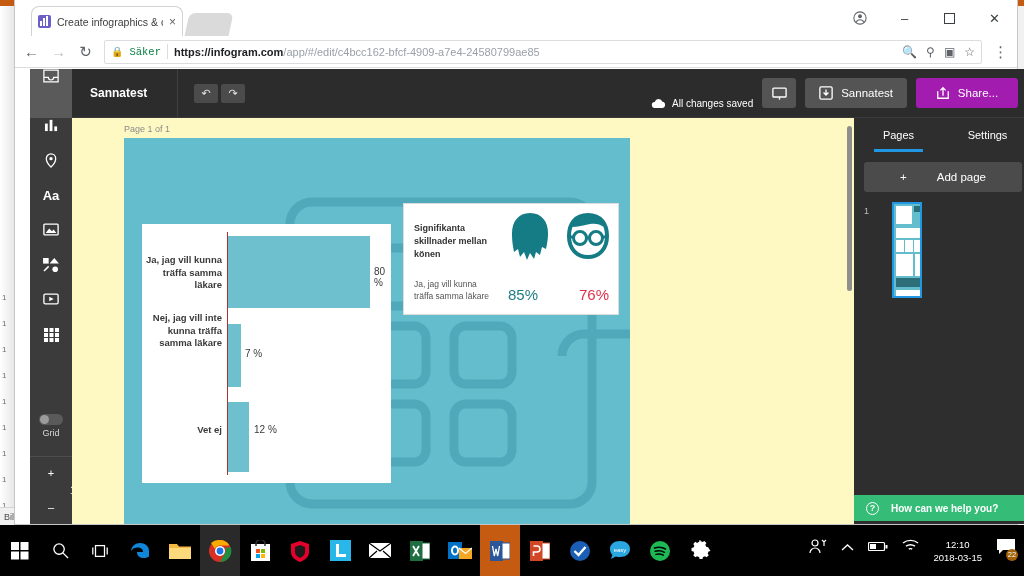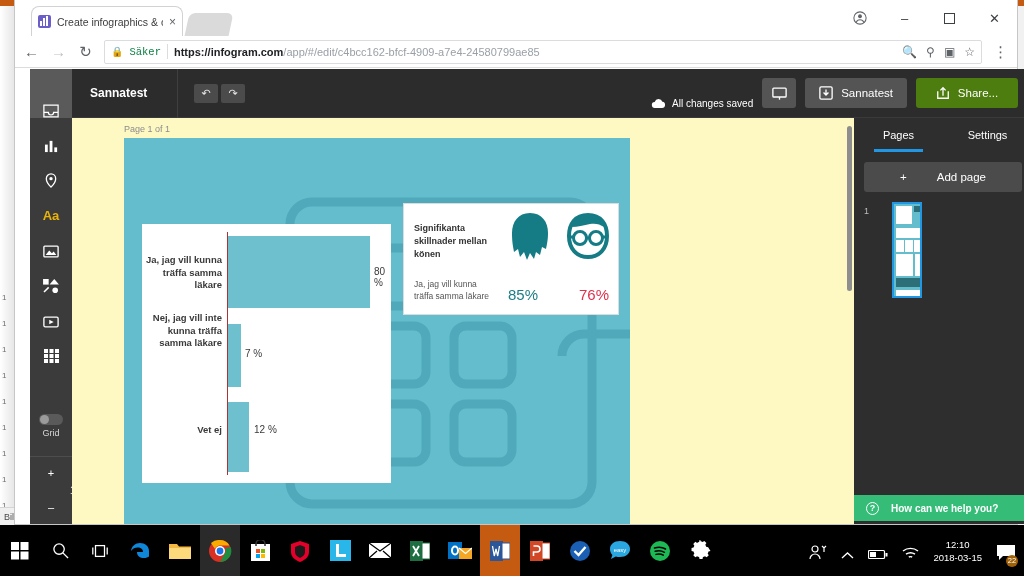--- a/index.html
+++ b/index.html
@@ -58,22 +58,22 @@
   
   .wincontrols { position:absolute; right:0; top:0; height:36px; display:flex; align-items:center; gap:0; }
   .winbtn { width:45px; height:36px; display:flex; align-items:center; justify-content:center;
             color:#3c4043; font-size:13px; cursor:pointer; }
 
   
   .app { position:absolute; left:15px; top:69px; width:1002px; height:455px; background:#2c2c2c; display:flex; }
 
   .leftbar { width:42px; background:#3b3b3b; display:flex; flex-direction:column; align-items:center;
              flex:none; position:relative; }
-  .lb-item { width:42px; height:35px; display:flex; align-items:flex-end; justify-content:center;
-             color:#eab308; cursor:pointer; }
+  .lb-item { width:42px; height:35px; display:flex; align-items:flex-start; justify-content:center;
+             color:#ffffff; cursor:pointer; }
   .lb-item.first { height:49px; background:#5a5a5a; }
   .lb-grid { position:absolute; bottom:86px; width:42px; text-align:center; }
   .toggle { width:24px; height:11px; border-radius:6px; background:#5a5a5a; position:relative; margin:0 auto 3px; cursor:pointer; }
   .toggle::after { content:''; position:absolute; left:1px; top:1px; width:9px; height:9px; border-radius:50%; background:#9b9b9b; }
   .lb-grid-label { font-size:9px; color:#d8d8d8; }
   .lb-zoom { position:absolute; bottom:8px; width:42px; text-align:center; border-top:1px solid #4d4d4d; padding-top:8px; }
   .lb-zoom div { color:#ffffff; font-size:11px; line-height:17px; cursor:pointer; }
   .lb-zoom .pct { font-size:10px;padding-left:40px; }
 
   .topbar { position:absolute; left:42px; top:0; right:0; height:49px; background:#2c2c2c;
@@ -82,21 +82,21 @@
   .tb-sep { width:1px; height:49px; background:#3f3f3f; }
   .undo-wrap { display:flex; gap:3px; padding-left:16px; }
   .sqbtn { width:24px; height:19px; background:#4b4b4b; border-radius:2px; display:flex;
            align-items:center; justify-content:center; color:#e6e6e6; font-size:11px; cursor:pointer; }
   .tb-right { margin-left:auto; display:flex; align-items:center; gap:9px; padding-right:14px; }
   .saved { display:flex; align-items:center; gap:6px; color:#ffffff; font-size:10px;margin-top:21px; }
   .btn { height:30px; border-radius:3px; display:flex; align-items:center; justify-content:center;
          gap:8px; padding:0 14px; font-size:11.5px; color:#ffffff; cursor:pointer; }
   .btn.grey { background:#545454; }
   .btn.icononly { padding:0; width:34px; }
-  .btn.blue { background:#4d7c0f; width:102px; }
+  .btn.blue { background:#a21caf; width:102px; }
 
   .canvasarea { position:absolute; left:42px; top:49px; right:178px; bottom:0; background:#fef9c3; overflow:hidden; }
   .pagelabel { position:absolute; left:52px; top:6px; font-size:9px; color:#8c8c8c; }
   .canvas { position:absolute; left:52px; top:20px; width:506px; height:400px; background:#63bdcd; overflow:hidden; }
   .deco-wrap { position:absolute; inset:0; }
 
   .chartcard { position:absolute; left:18px; top:86px; width:249px; height:259px; background:#ffffff; }
   .chart-inner { position:relative; width:100%; height:100%; }
   .axis { position:absolute; left:85px; top:8px; width:1px; height:243px; background:#a33; }
   .bar { position:absolute; background:#6ec0ce; }
@@ -133,21 +133,21 @@
                 display:flex; align-items:center; gap:12px; padding-left:12px; color:#ffffff;
                 font-size:10px; font-weight:bold; cursor:pointer; }
   .qmark { width:13px; height:13px; border:1.5px solid #fff; border-radius:50%; font-size:9px;
            display:flex; align-items:center; justify-content:center; font-weight:bold; flex:none; }
 
   
   .taskbar { position:absolute; left:0; bottom:0; width:1024px; height:51px; background:#000000;
              display:flex; align-items:center; }
   .tb-icon { width:40px; height:51px; display:flex; align-items:center; justify-content:center; cursor:pointer; }
   .tb-icon.active { background:#2a2a2a; }
-  .tray { margin-left:auto; display:flex; align-items:flex-end; gap:14px; padding-right:8px; color:#ffffff; }
+  .tray { margin-left:auto; display:flex; align-items:flex-start; gap:14px; padding-right:8px; color:#ffffff; }
   .clock { font-size:9.5px; line-height:13px; text-align:center; color:#ffffff; }
   .notif { width:20px; height:20px; position:relative; }
   .notifbadge { position:absolute; right:-2px; bottom:-3px; background:#a16207; color:#fff; font-size:7.5px;
                 border-radius:50%; width:12px; height:12px; display:flex; align-items:center; justify-content:center; }
 </style>
 </head>
 <body>
 
 <div id="root">
 

